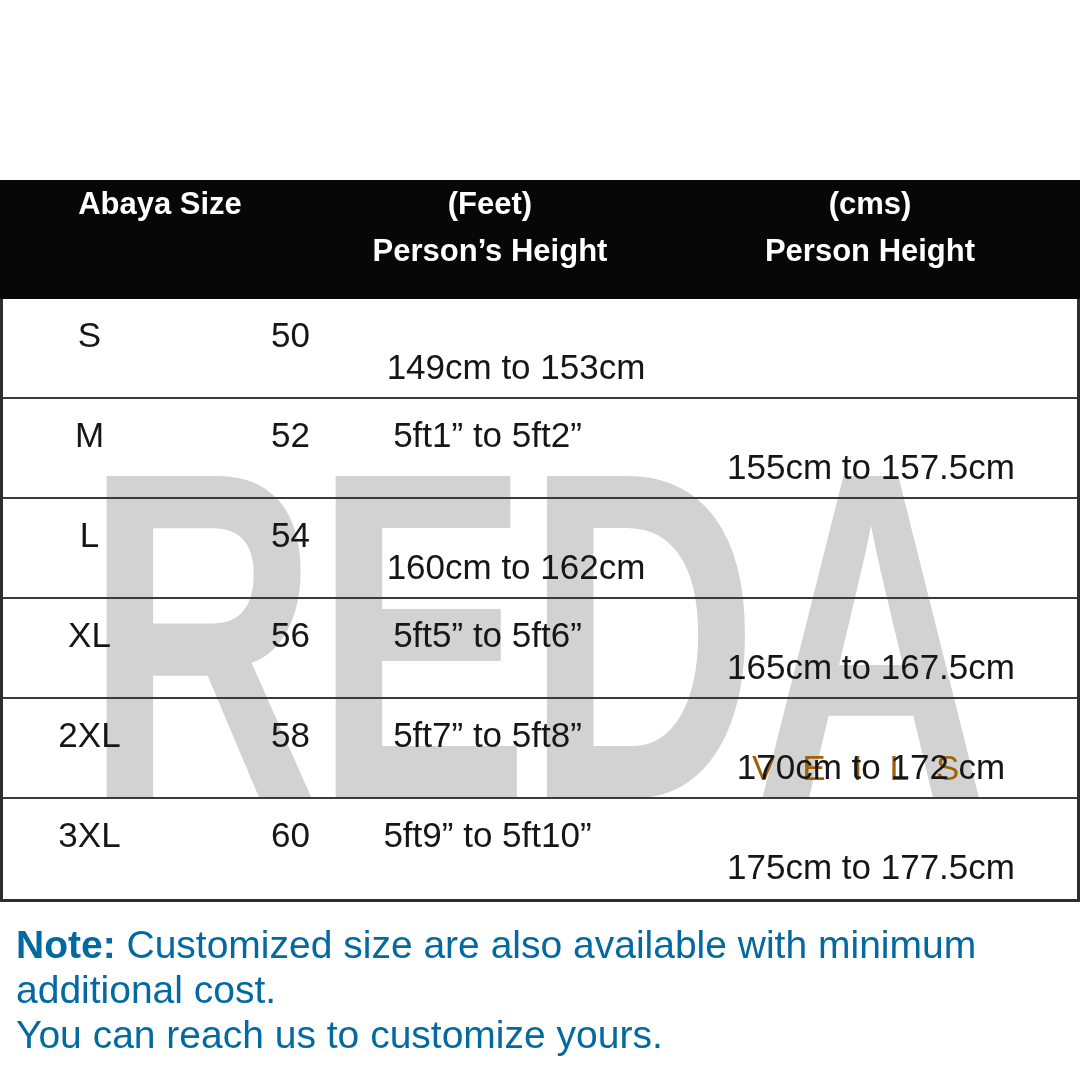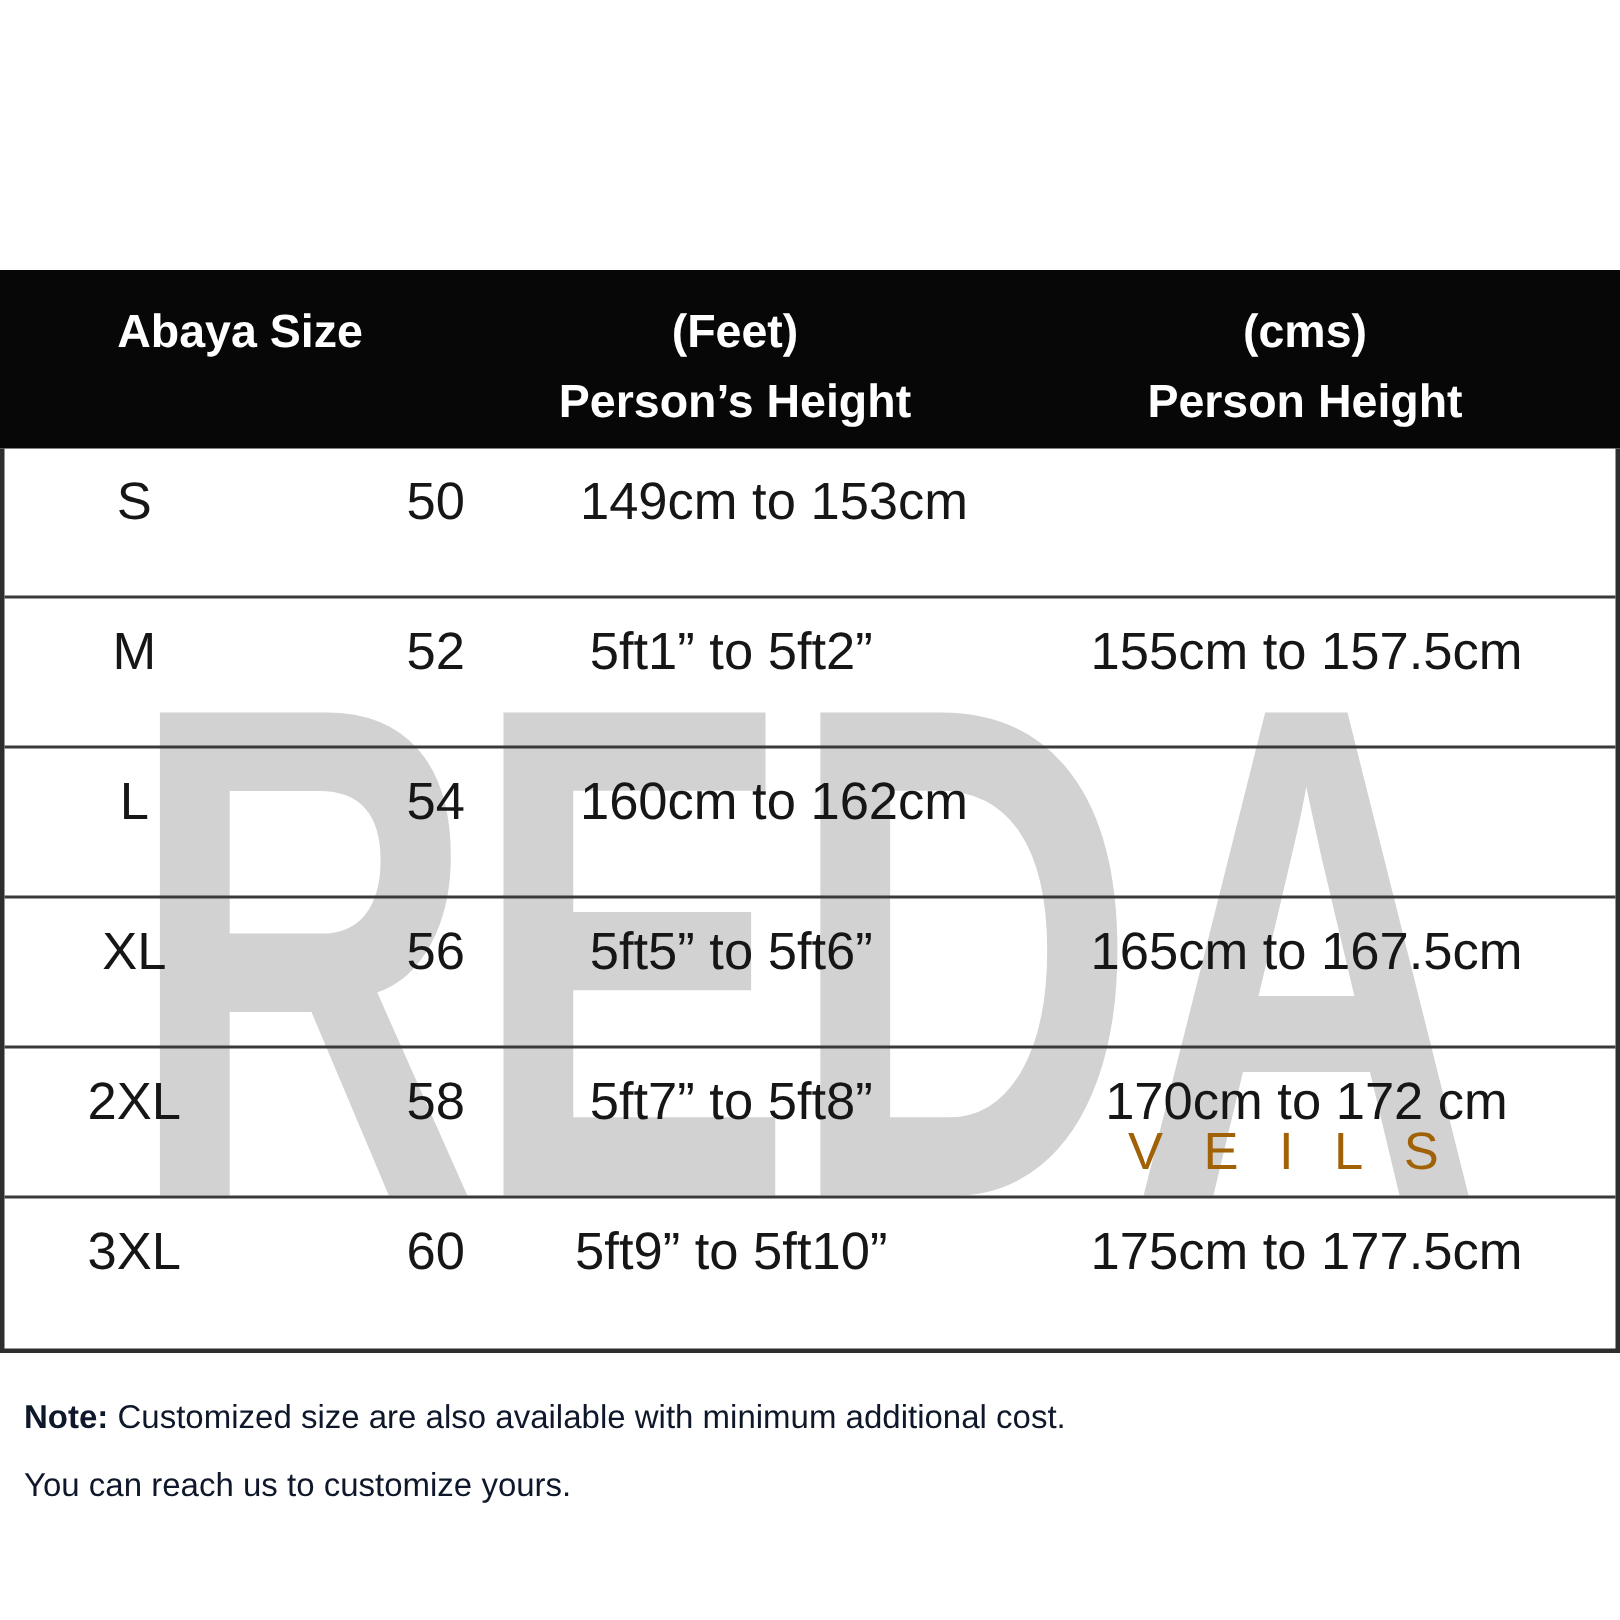--- a/index.html
+++ b/index.html
@@ -44,21 +44,20 @@
   .thead{
     display:flex;
     width:1080px;
     height:119px;
     background:#070707;
     color:#ffffff;
     box-sizing:border-box;
   }
   .th{
     box-sizing:border-box;
-    padding-top:17px;
     text-align:center;
     font-weight:700;
     font-size:31px;
     line-height:47px;
   }
   .th.c1{width:320px;}
   .th.c2{width:340px;}
   .th.c3{width:420px;}
   .tbody{
     box-sizing:border-box;
@@ -79,29 +78,29 @@
     box-sizing:border-box;
     padding-top:14px;
     text-align:center;
     font-size:35px;
     line-height:44px;
     color:#161616;
   }
   .td.c-size{width:173px;}
   .td.c-num{width:134px;text-align:right;}
   .td.c-feet{width:355px;}
-  .td.c-cms{width:412px;}
+  .td.c-cms{width:412px;margin-top:32px;}
   
   .note{
     position:absolute;
     top:922px;left:16px;
     width:1056px;
-    font-size:22px;
+    font-size:39px;
     line-height:45px;
-    color:#0f172a;
+    color:#0369a1;
   }
   .note b{font-weight:700;}
 </style>
 </head>
 <body>
 
 <div class="canvas">
 
   <div class="wm-reda">REDA</div>
   <div class="wm-veils">VEILS</div>

